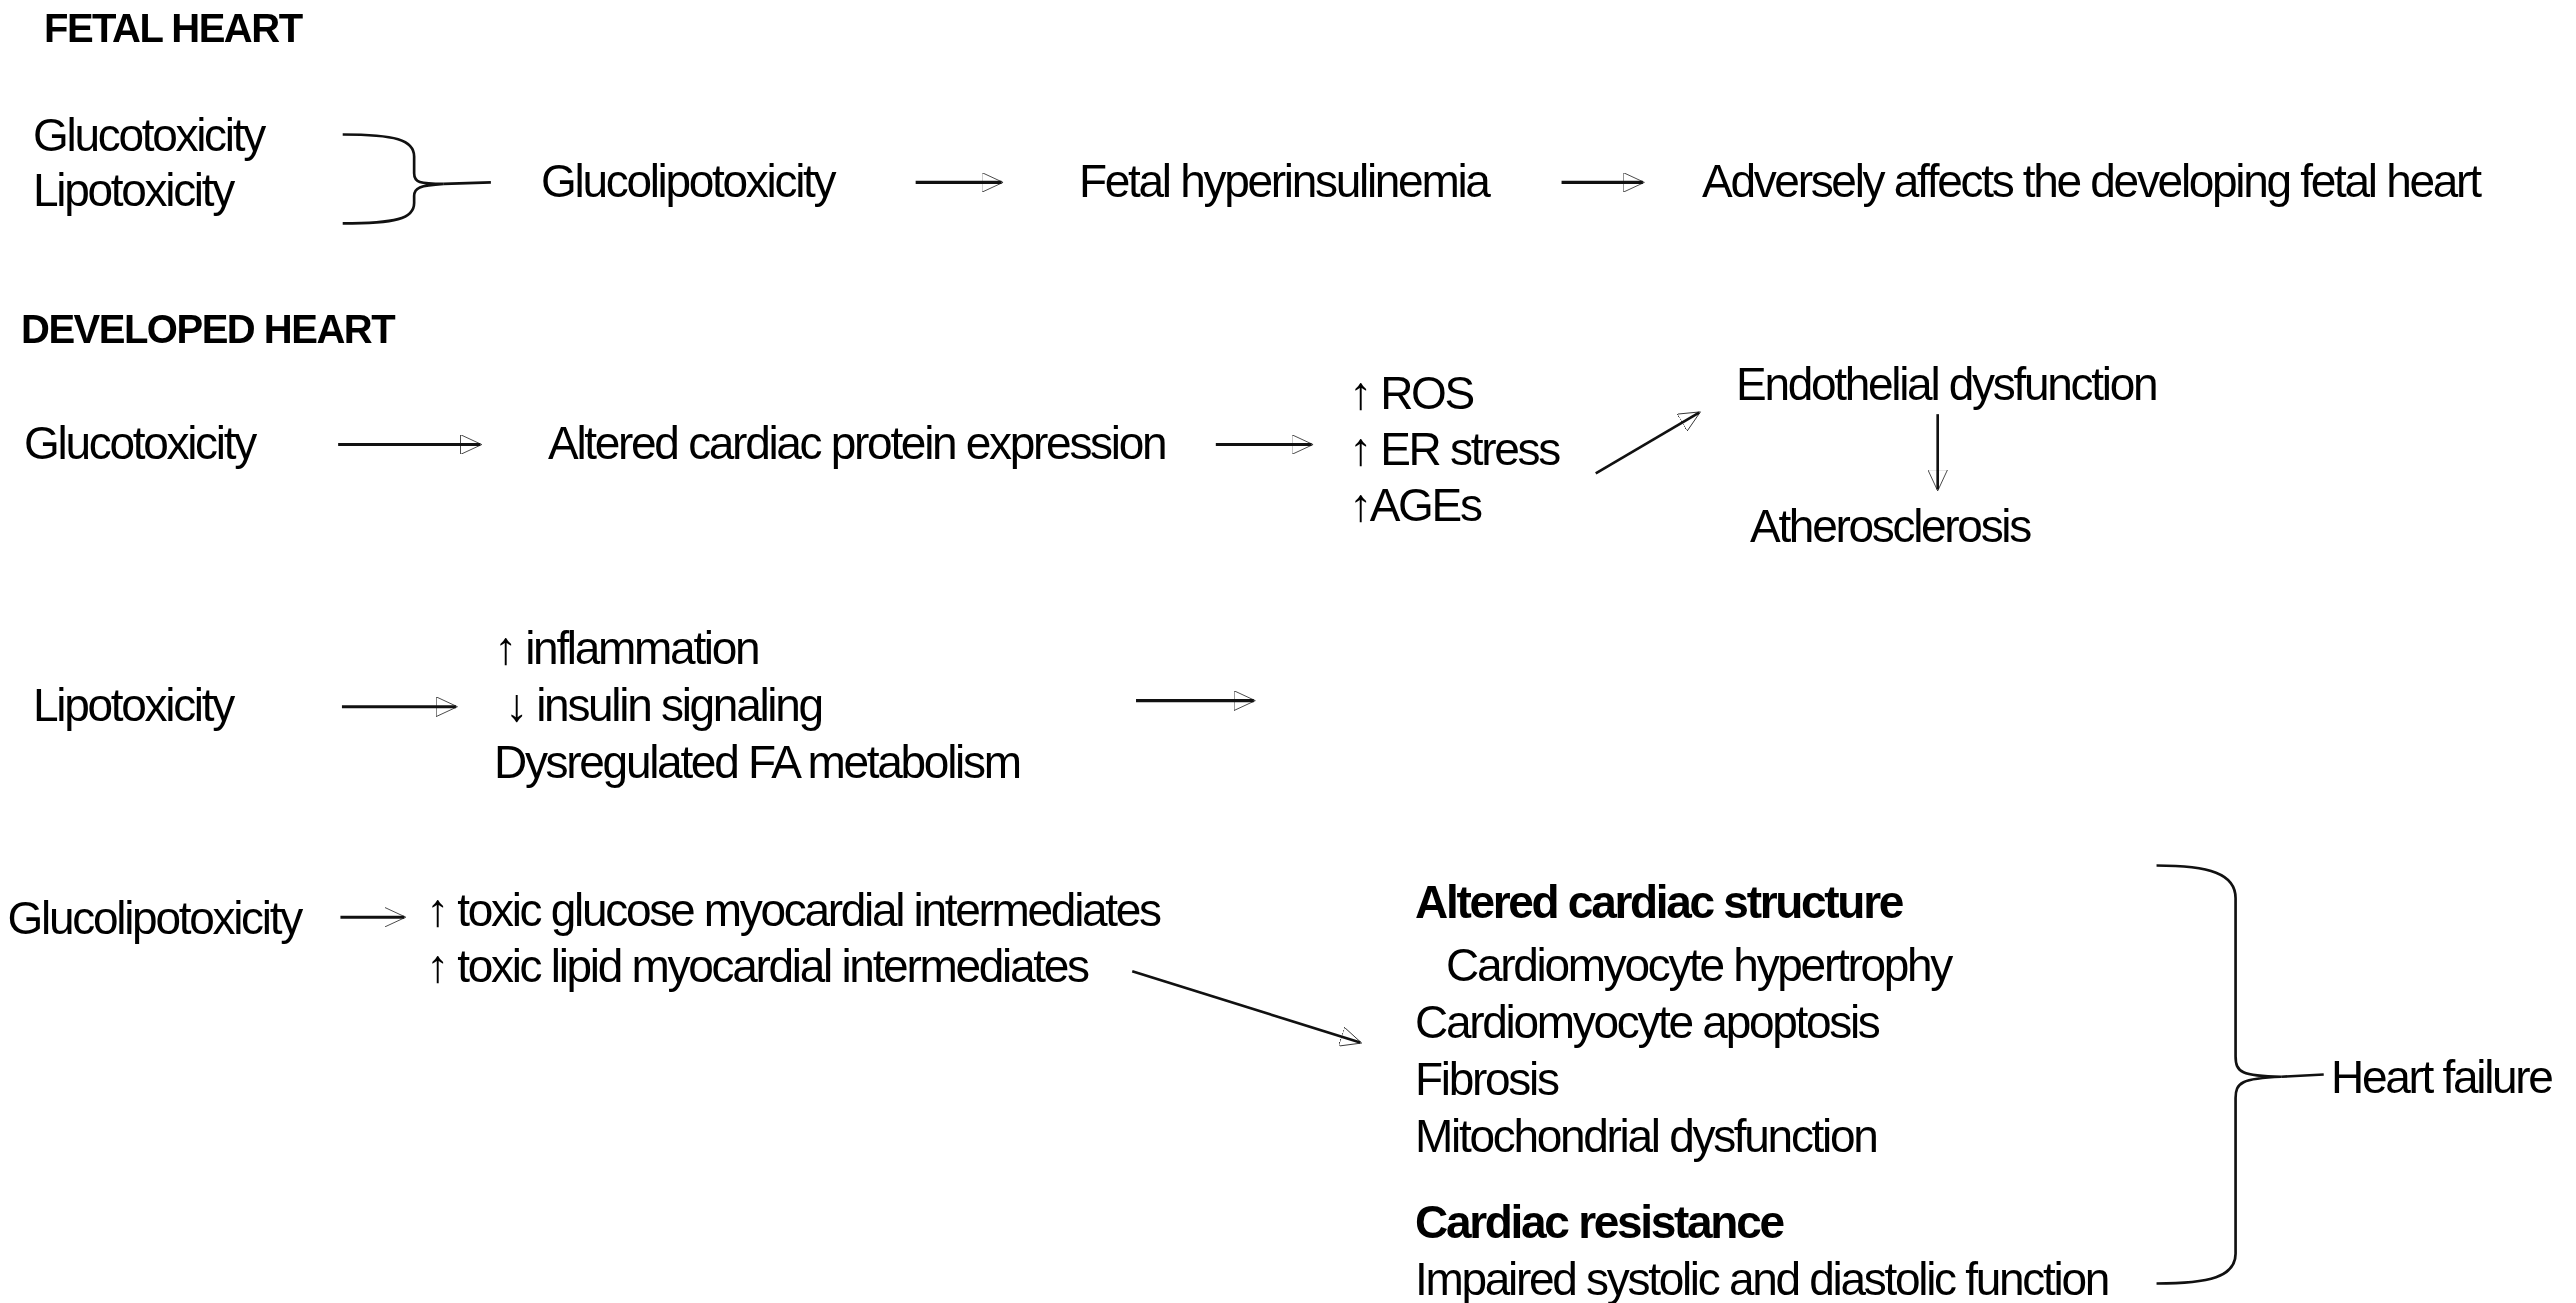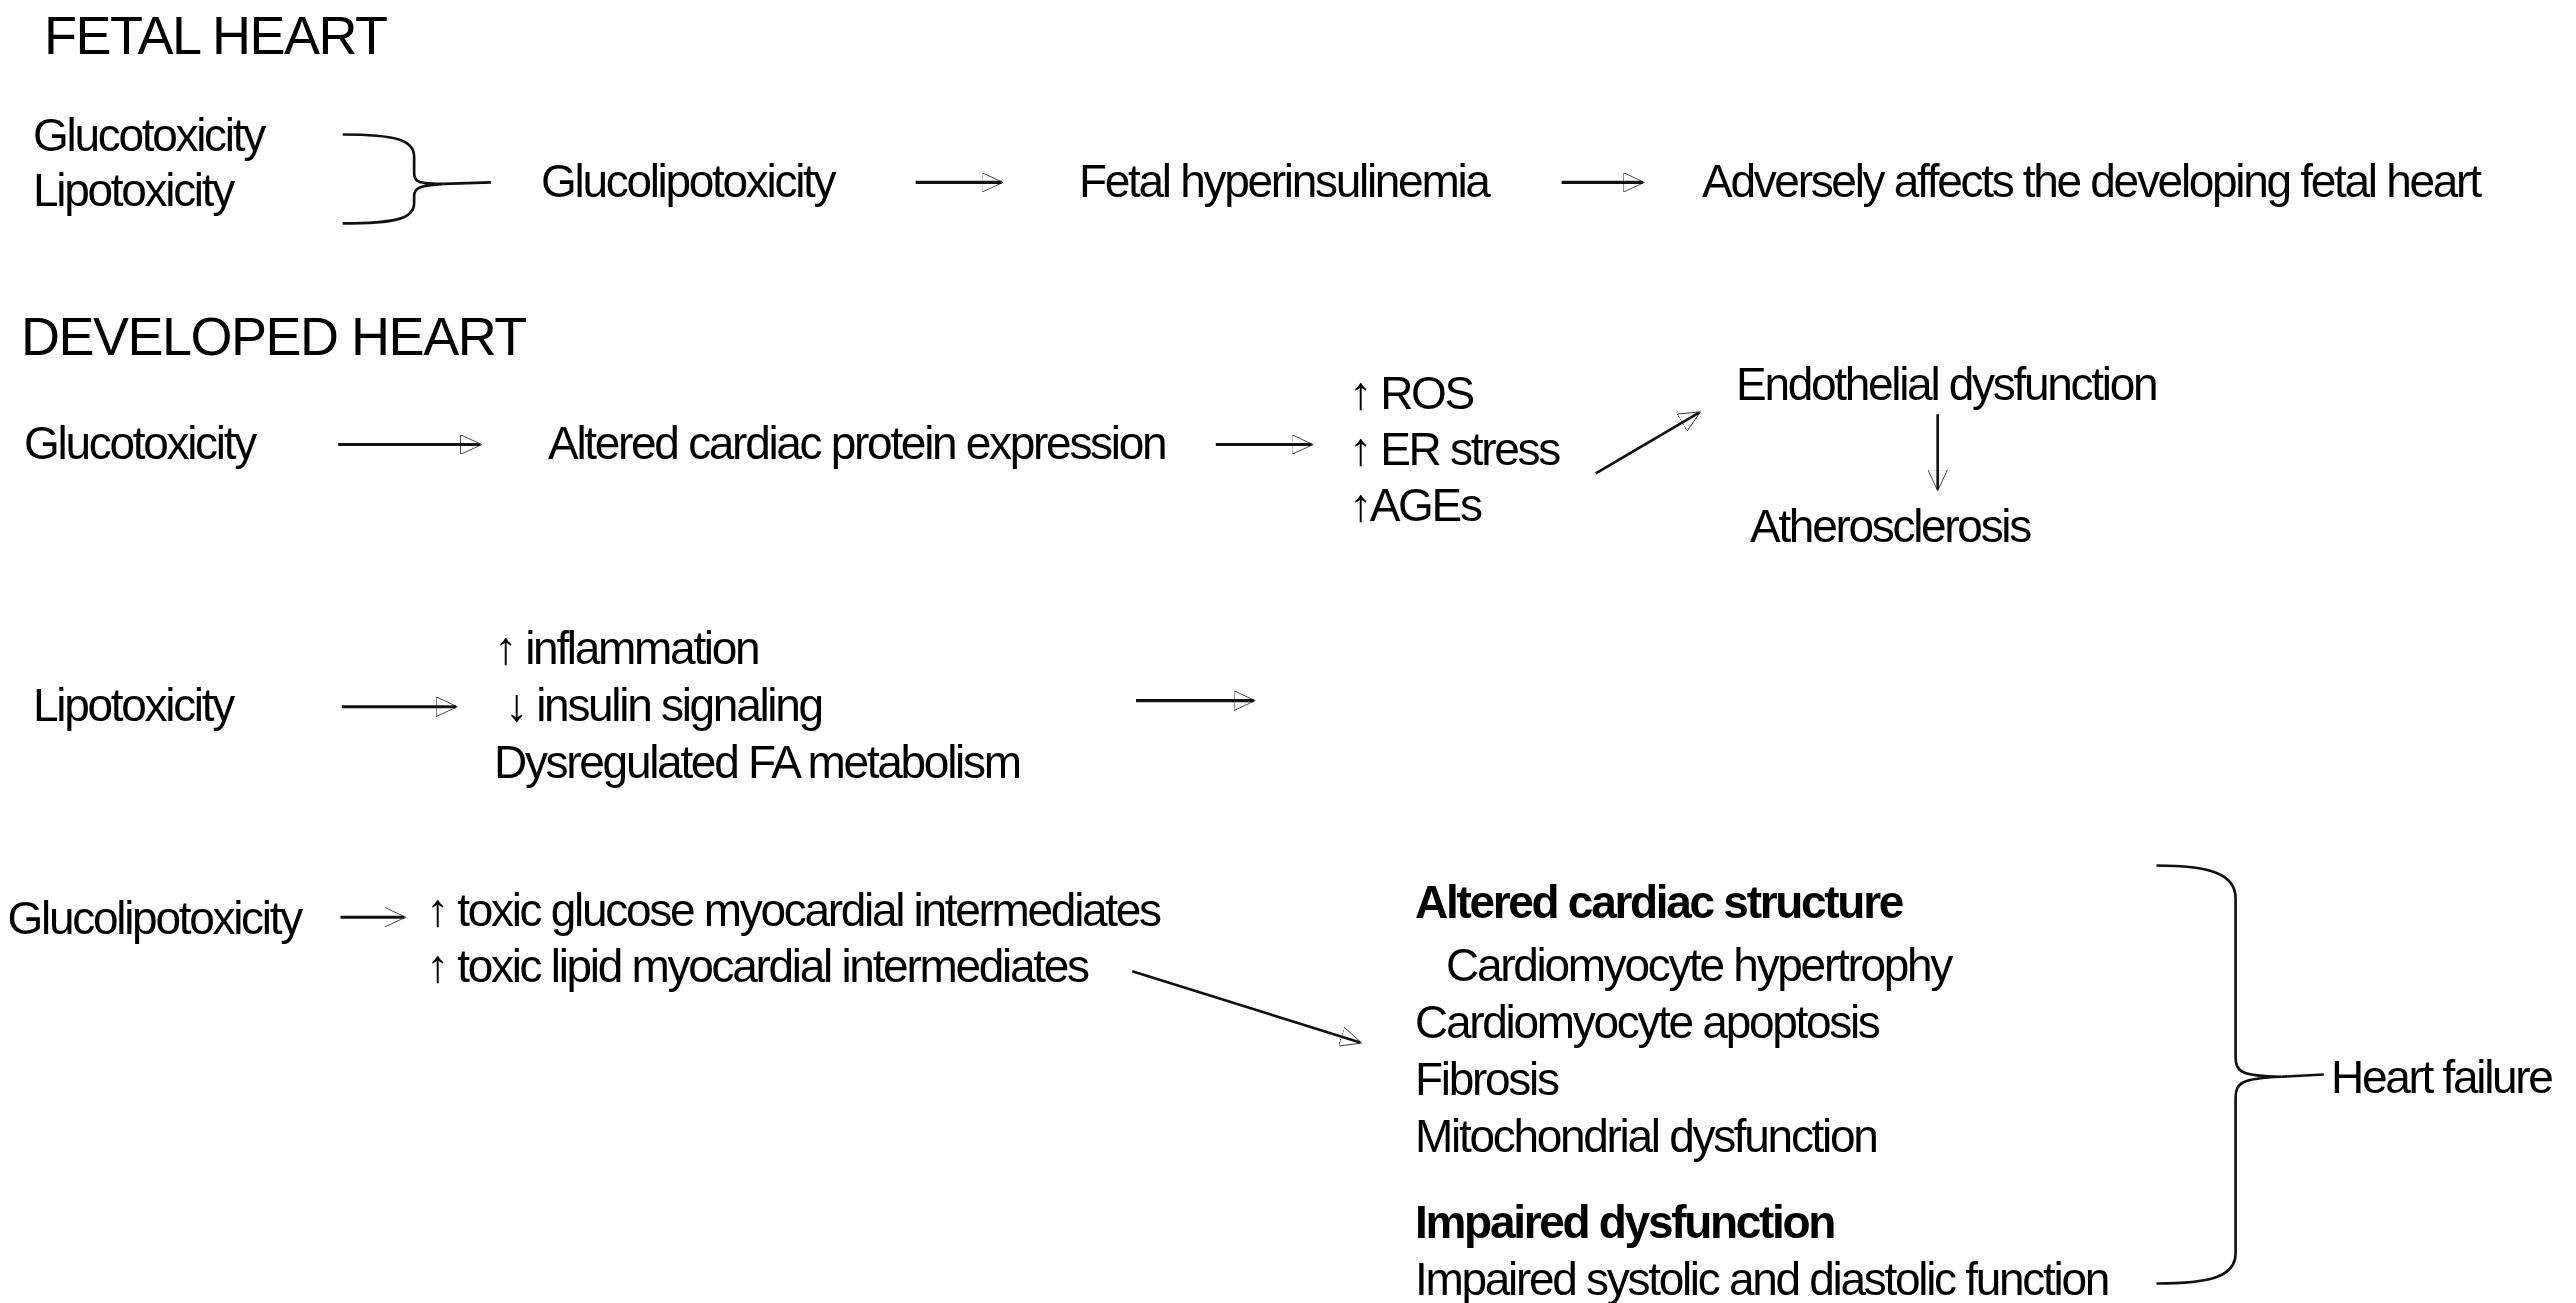--- a/index.html
+++ b/index.html
@@ -15,22 +15,22 @@
   .txt{
     position:absolute;
     white-space:nowrap;
     font-size:46px;
     letter-spacing:-2.3px;
     line-height:1.05;
     color:#000;
   }
   .bold{font-weight:bold;}
   .title{
-    font-size:54px;
-    font-weight:normal;
+    font-size:40px;
+    font-weight:bold;
     letter-spacing:-1.5px;
     line-height:1.0;
   }
   #connectors{
     position:absolute;
     left:0;top:0;
     width:2576px;
     height:1304px;
   }
   #connectors path, #connectors line{
@@ -98,19 +98,19 @@
   <div class="txt" style="left:7.6px;top:894px;">Glucolipotoxicity</div>
   <div class="txt" style="left:426px;top:886px;">↑ toxic glucose myocardial intermediates</div>
   <div class="txt" style="left:426px;top:942px;">↑ toxic lipid myocardial intermediates</div>
 
   <div class="txt bold" style="left:1415px;top:878px;">Altered cardiac structure</div>
   <div class="txt" style="left:1415px;top:941px;margin-left:31px;">Cardiomyocyte hypertrophy</div>
   <div class="txt" style="left:1415px;top:998px;">Cardiomyocyte apoptosis</div>
   <div class="txt" style="left:1415px;top:1055px;">Fibrosis</div>
   <div class="txt" style="left:1415px;top:1112px;">Mitochondrial dysfunction</div>
 
-  <div class="txt bold" style="left:1415px;top:1198px;">Impaired dysfunction</div>
+  <div class="txt bold" style="left:1415px;top:1198px;">Cardiac resistance</div>
   <div class="txt" style="left:1415px;top:1255px;">Impaired systolic and diastolic function</div>
 
   <div class="txt" style="left:2331px;top:1053px;">Heart failure</div>
 
 </div>
 
 
 </body></html>

